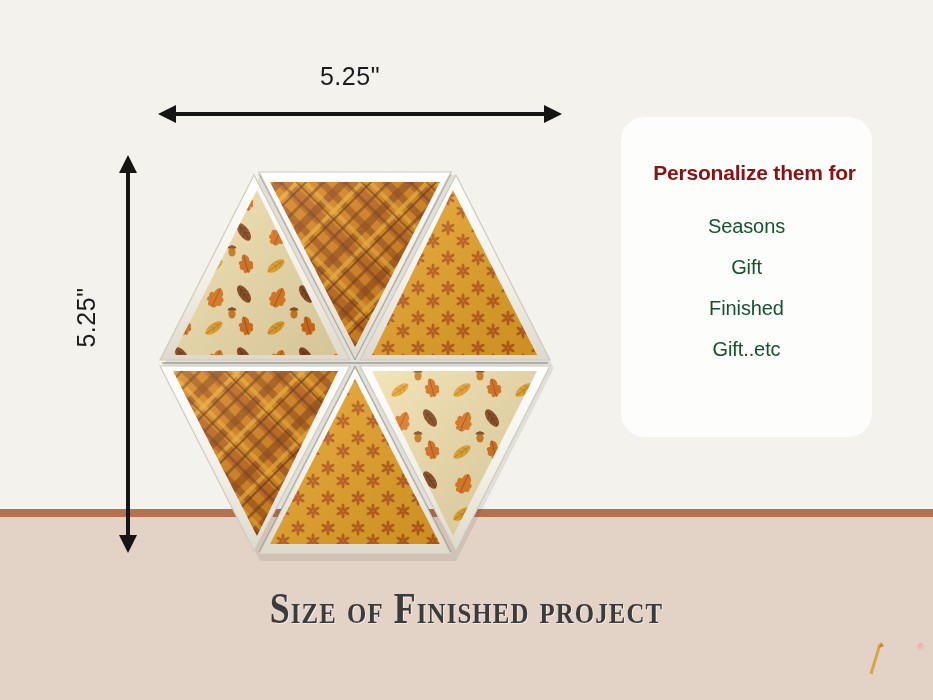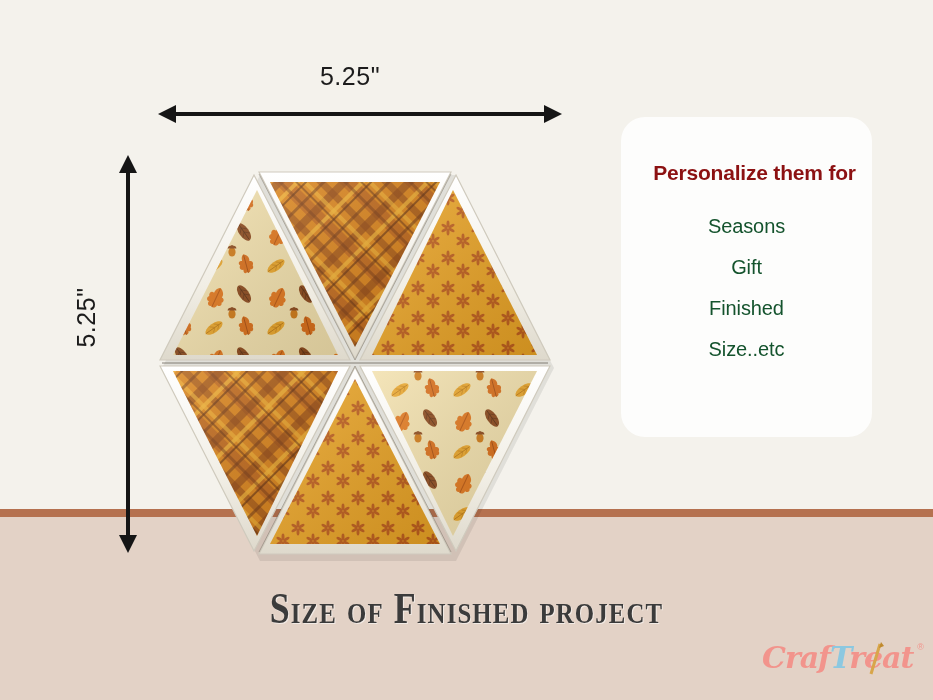--- a/index.html
+++ b/index.html
@@ -237,29 +237,26 @@
   </div>
 
   <div class="dim-label-top">5.25"</div>
   <div class="dim-label-left">5.25"</div>
 
   <div class="info-card">
     <div class="info-heading">Personalize them for</div>
     <div class="info-item">Seasons</div>
     <div class="info-item">Gift</div>
     <div class="info-item">Finished</div>
-    <div class="info-item">Size..etc</div>
+    <div class="info-item">Gift..etc</div>
   </div>
 
   <div class="footer-title">Size of Finished project</div>
 
   <div class="logo">
-    <div class="logo-text">
-      <span class="logo-a">Craf</span><span class="logo-t">T</span><span class="logo-a">reat</span>
-    </div>
     <svg width="160" height="48" viewBox="0 0 160 48" style="position:absolute;left:0;top:0;pointer-events:none">
       <line x1="118" y1="4" x2="109" y2="34" stroke="#d8a64a" stroke-width="3"></line>
       <polygon points="119,2 122,6 117,8" fill="#c08a2e"></polygon>
     </svg>
     <span class="logo-reg">®</span>
   </div>
 
 </div>
 
 </body></html>

